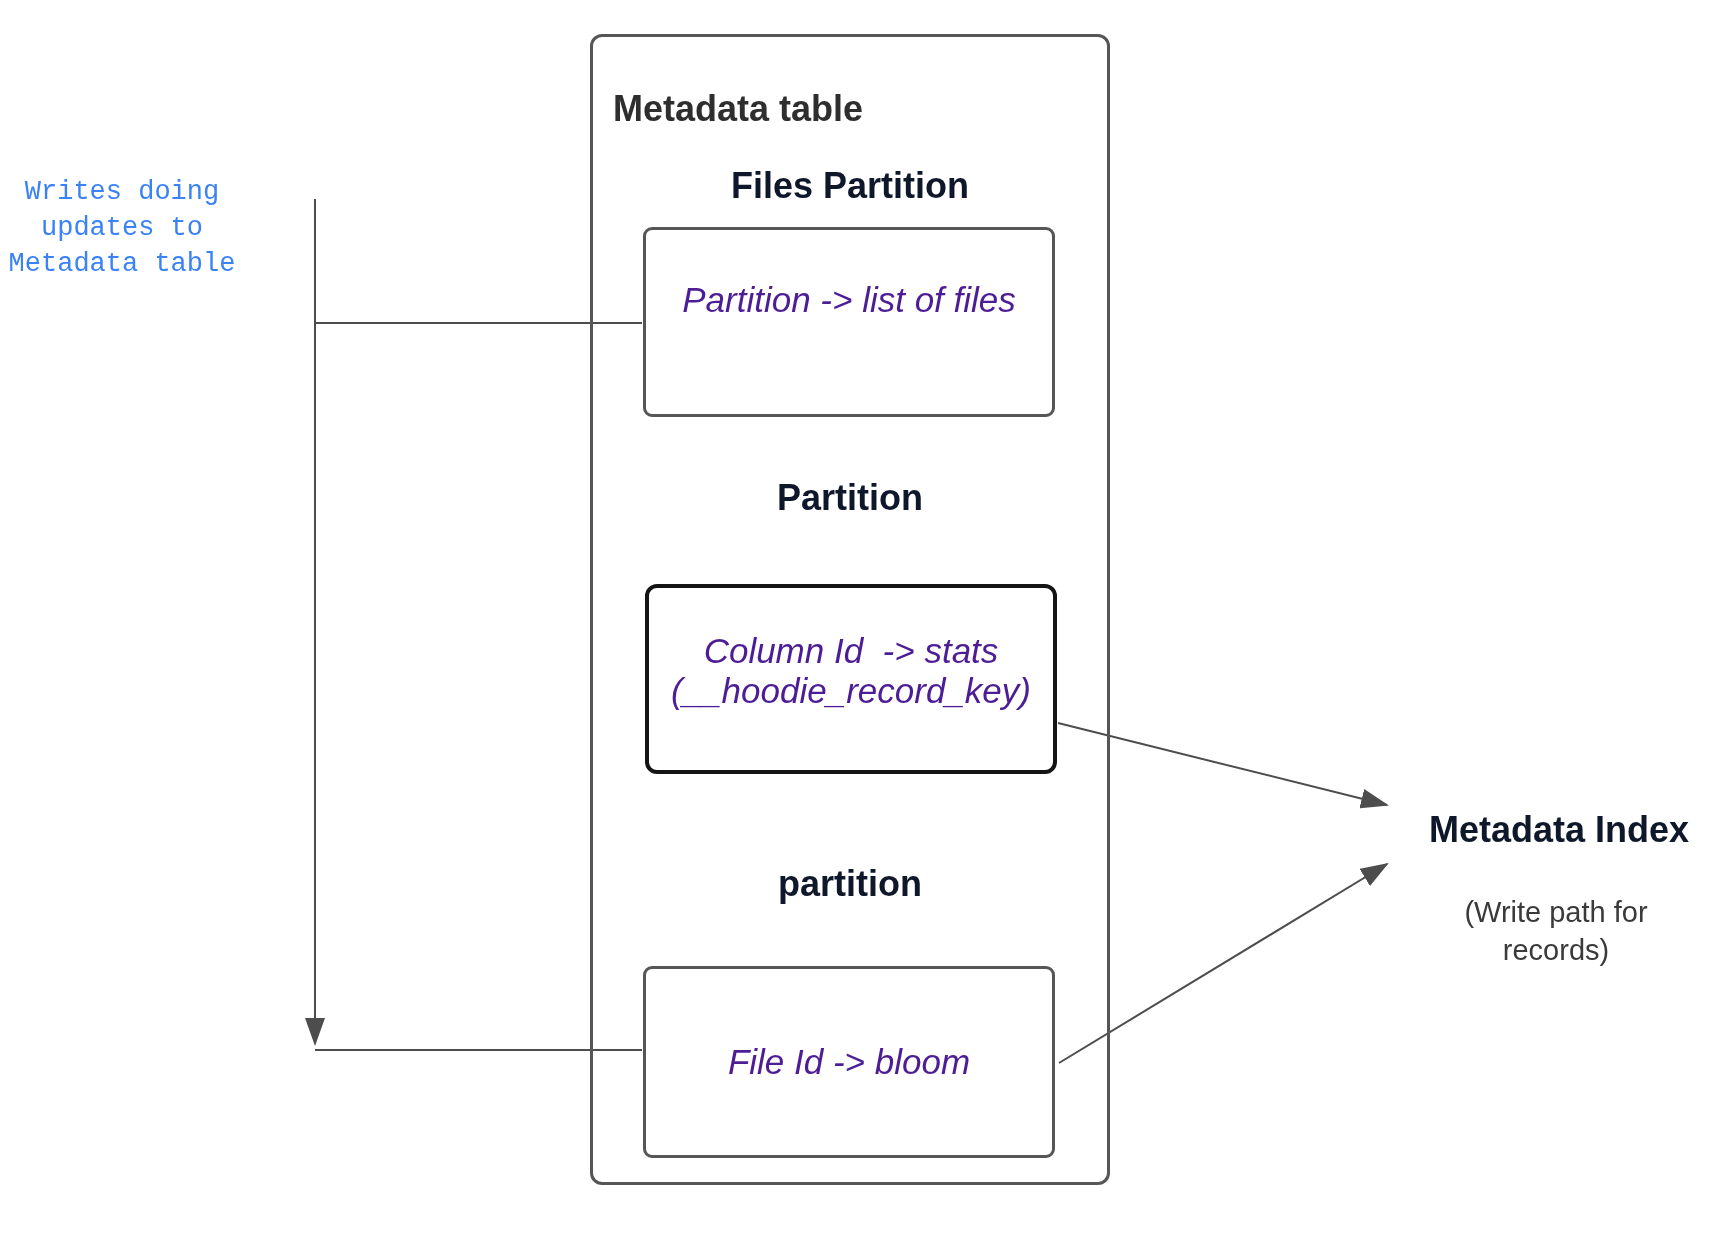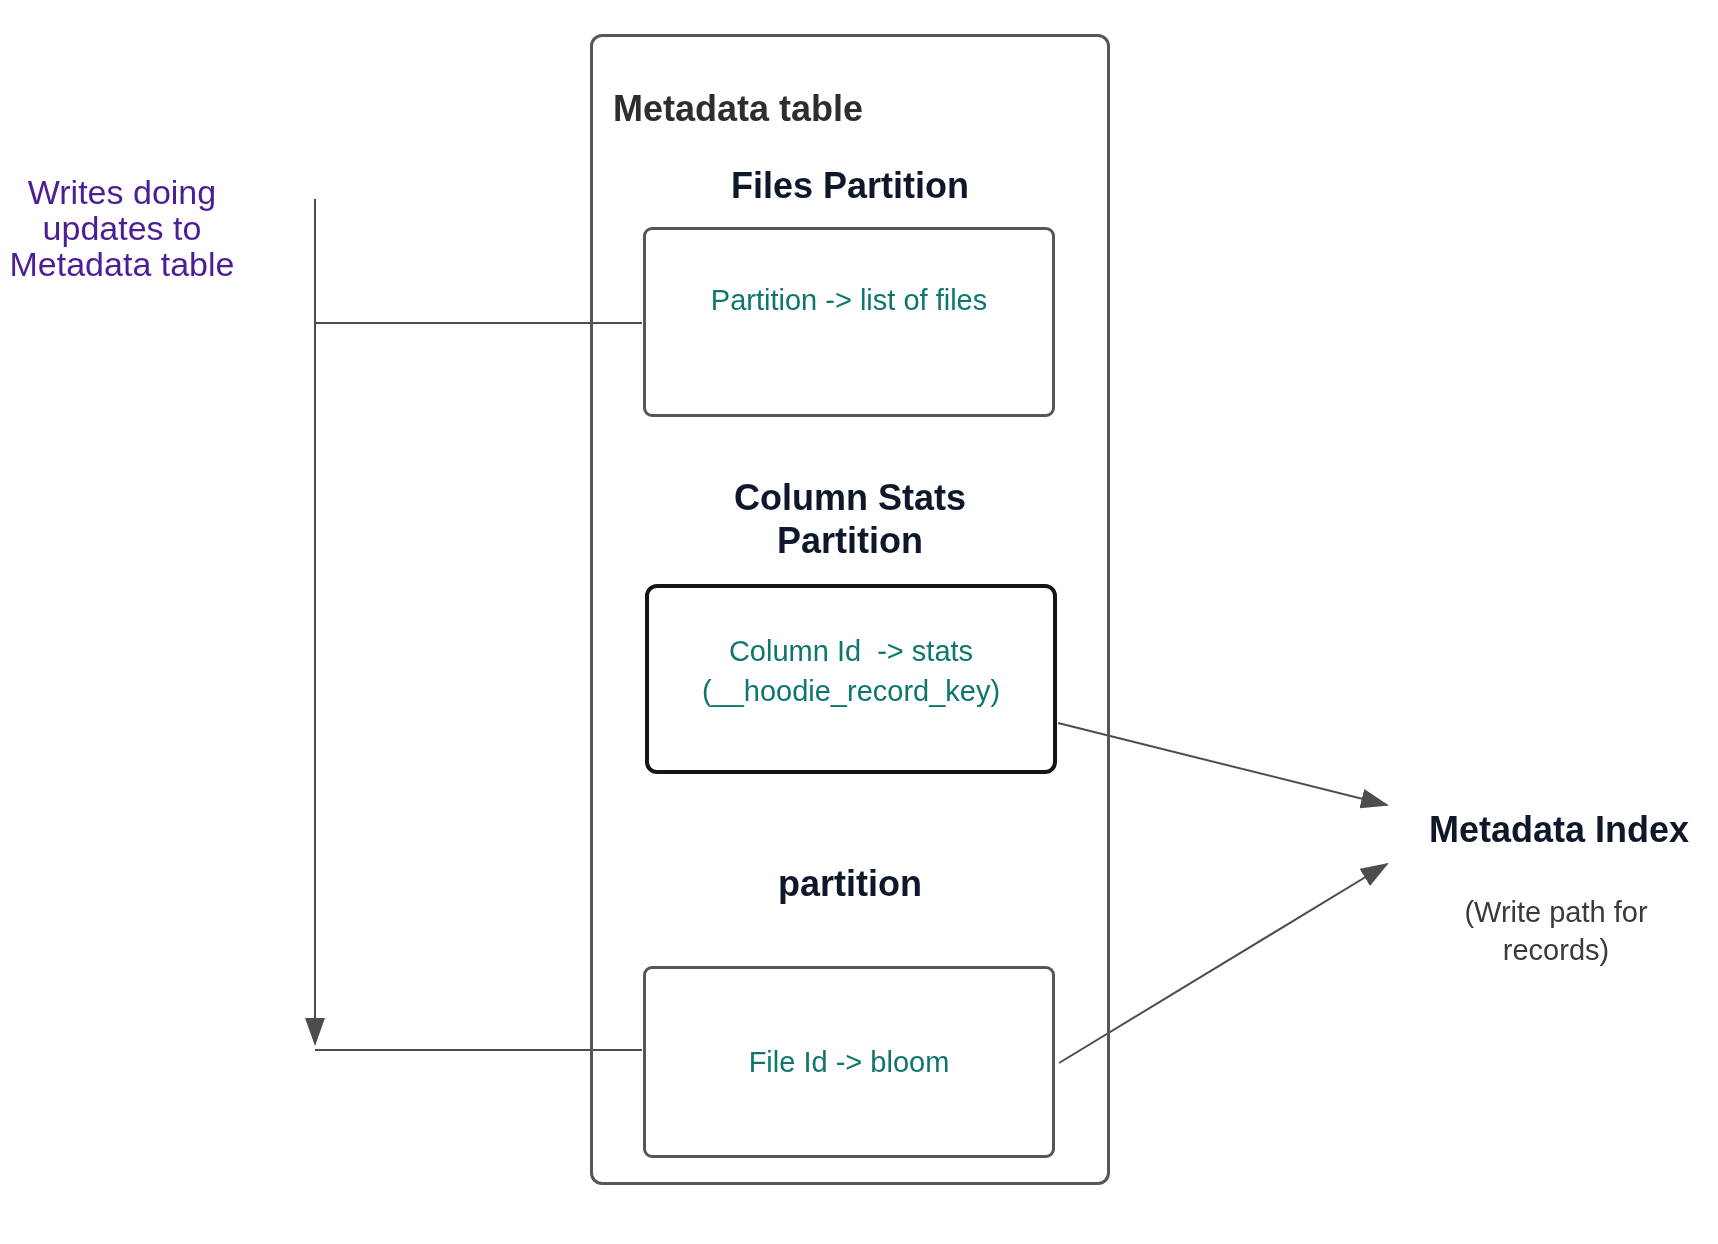--- a/index.html
+++ b/index.html
@@ -36,24 +36,25 @@
   }
   .title-left {
     font-weight: bold;
     font-size: 36px;
     line-height: 40px;
     color: #2e2e2e;
   }
 
   
   .note {
-    font-size: 34px;
+    font-size: 27px;
     line-height: 36px;
-    color: #4c1d95;
+    color: #3b82f6;
     text-align: center;
+    font-family: Liberation Mono, monospace;
   }
 
   
   .outer-box {
     border: 3px solid #565656;
     border-radius: 12px;
     background: transparent;
   }
   .inner-box {
     border: 3px solid #565656;
@@ -63,24 +64,25 @@
     flex-direction: column;
     align-items: center;
     justify-content: center;
     text-align: center;
   }
   .inner-box.dark {
     border: 4px solid #141414;
     border-radius: 12px;
   }
   .box-label {
-    font-size: 29px;
+    font-size: 35px;
     line-height: 40px;
-    color: #0f766e;
+    color: #4c1d95;
     white-space: pre-wrap;
+    font-style: italic;
   }
 
   .index-subtitle {
     font-size: 29px;
     line-height: 38px;
     color: #3a3a3a;
     text-align: center;
   }
 </style>
 </head>
@@ -116,21 +118,20 @@
 
   <div class="abs title-left" style="left:613px; top:89px;">Metadata table</div>
 
   <div class="abs heading" style="left:590px; top:164px; width:520px;">Files Partition</div>
 
   <div class="abs inner-box" style="left:643px; top:227px; width:412px; height:190px; padding-bottom:44px;">
     <div class="box-label">Partition -&gt; list of files</div>
   </div>
 
   <div class="abs heading" style="left:590px; top:476px; width:520px;">
-    <div>Column Stats</div>
     <div>Partition</div>
   </div>
 
   <div class="abs inner-box dark" style="left:645px; top:584px; width:412px; height:190px; padding-bottom:16px;">
     <div class="box-label">Column Id  -&gt; stats</div>
     <div class="box-label">(__hoodie_record_key)</div>
   </div>
 
   <div class="abs heading" style="left:590px; top:863px; width:520px; line-height:42px;">
     <div>partition</div>

